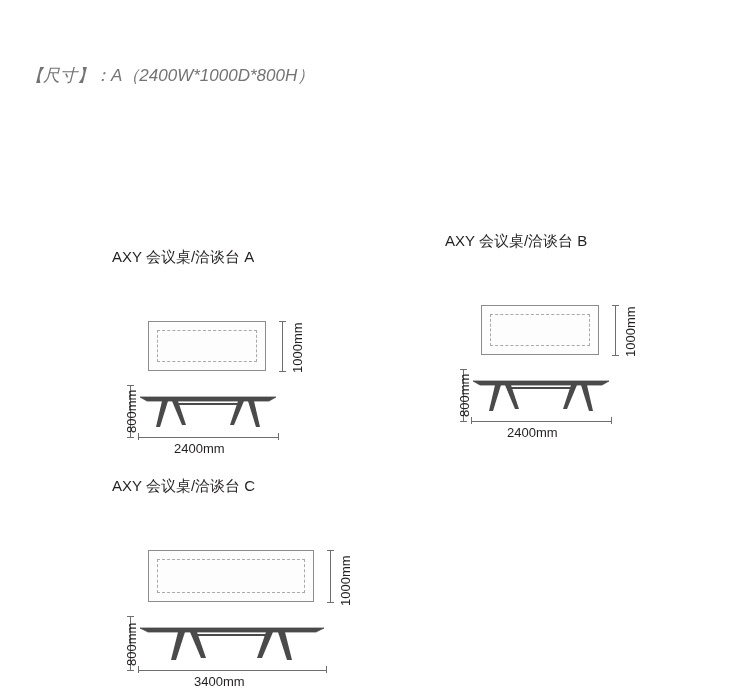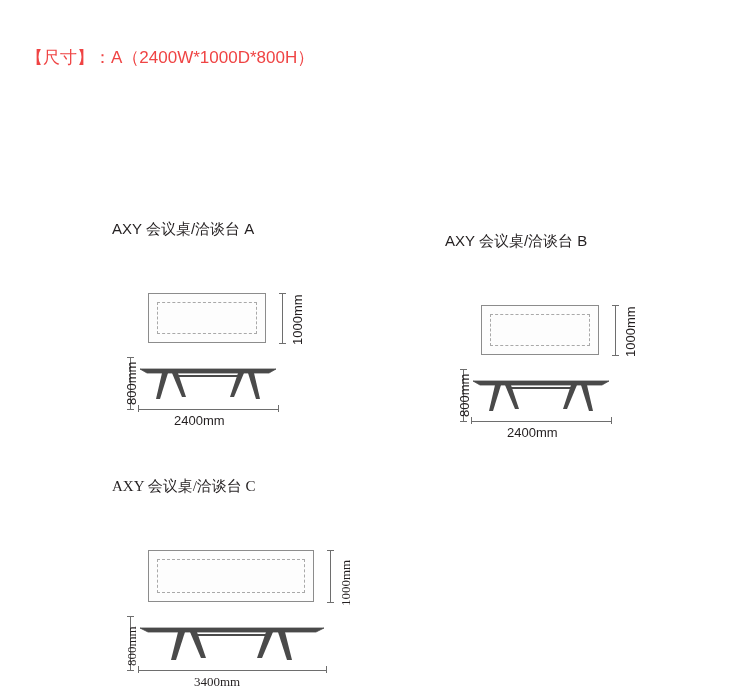--- a/index.html
+++ b/index.html
@@ -13,25 +13,26 @@
     font-family: "Liberation Sans", sans-serif;
     color: #231f20;
     position: relative;
     overflow: hidden;
   }
 
   
   .spec {
     position: absolute;
     left: 26px;
-    top: 42px;
+    top: 60px;
     font-size: 17px;
     line-height: 32px;
-    color: #ef4444;
+    color: #737373;
     white-space: nowrap;
+    font-style: italic;
   }
   .spec .line2, .spec .line3 {
     padding-left: 62px;
   }
 
   
   .figure {
     position: absolute;
   }
   .fig-title {
@@ -106,21 +107,21 @@
     transform-origin: left top;
   }
 </style>
 </head>
 <body>
 
 <div class="spec">
   <div class="line1">【尺寸】：A（2400W*1000D*800H）</div>
 </div>
 
-<div class="figure" style="left:112px; top:220px;">
+<div class="figure" style="left:112px; top:248px;">
   <div class="fig-title">AXY 会议桌/洽谈台 A</div>
 
   <div class="diagram" style="width:210px; height:170px;">
 
     <div class="topview" style="left:36px; top:40px; width:118px; height:50px;">
       <div class="inner-dash"></div>
     </div>
 
     <div class="sideview" style="left:26px; top:110px;">
       <svg width="140" height="38" viewBox="0 0 140 38" aria-hidden="true">
@@ -184,21 +185,21 @@
     <div class="tick-h" style="left:167px; top:90px;"></div>
     <div class="dim-label vert" style="left:178px; top:92px;">1000mm</div>
 
     <div class="dim-line-v" style="left:18px; top:104px; height:52px;"></div>
     <div class="tick-h" style="left:15px; top:104px;"></div>
     <div class="tick-h" style="left:15px; top:156px;"></div>
     <div class="dim-label vert" style="left:12px; top:152px;">800mm</div>
   </div>
 </div>
 
-<div class="figure" style="left:112px; top:477px;font-family:Liberation Serif, serif;">
+<div class="figure" style="left:112px; top:477px;">
   <div class="fig-title">AXY 会议桌/洽谈台 C</div>
 
   <div class="diagram" style="width:250px; height:180px;">
 
     <div class="topview" style="left:36px; top:40px; width:166px; height:52px;">
       <div class="inner-dash"></div>
     </div>
 
     <div class="sideview" style="left:26px; top:112px;">
       <svg width="188" height="40" viewBox="0 0 188 40" aria-hidden="true">

